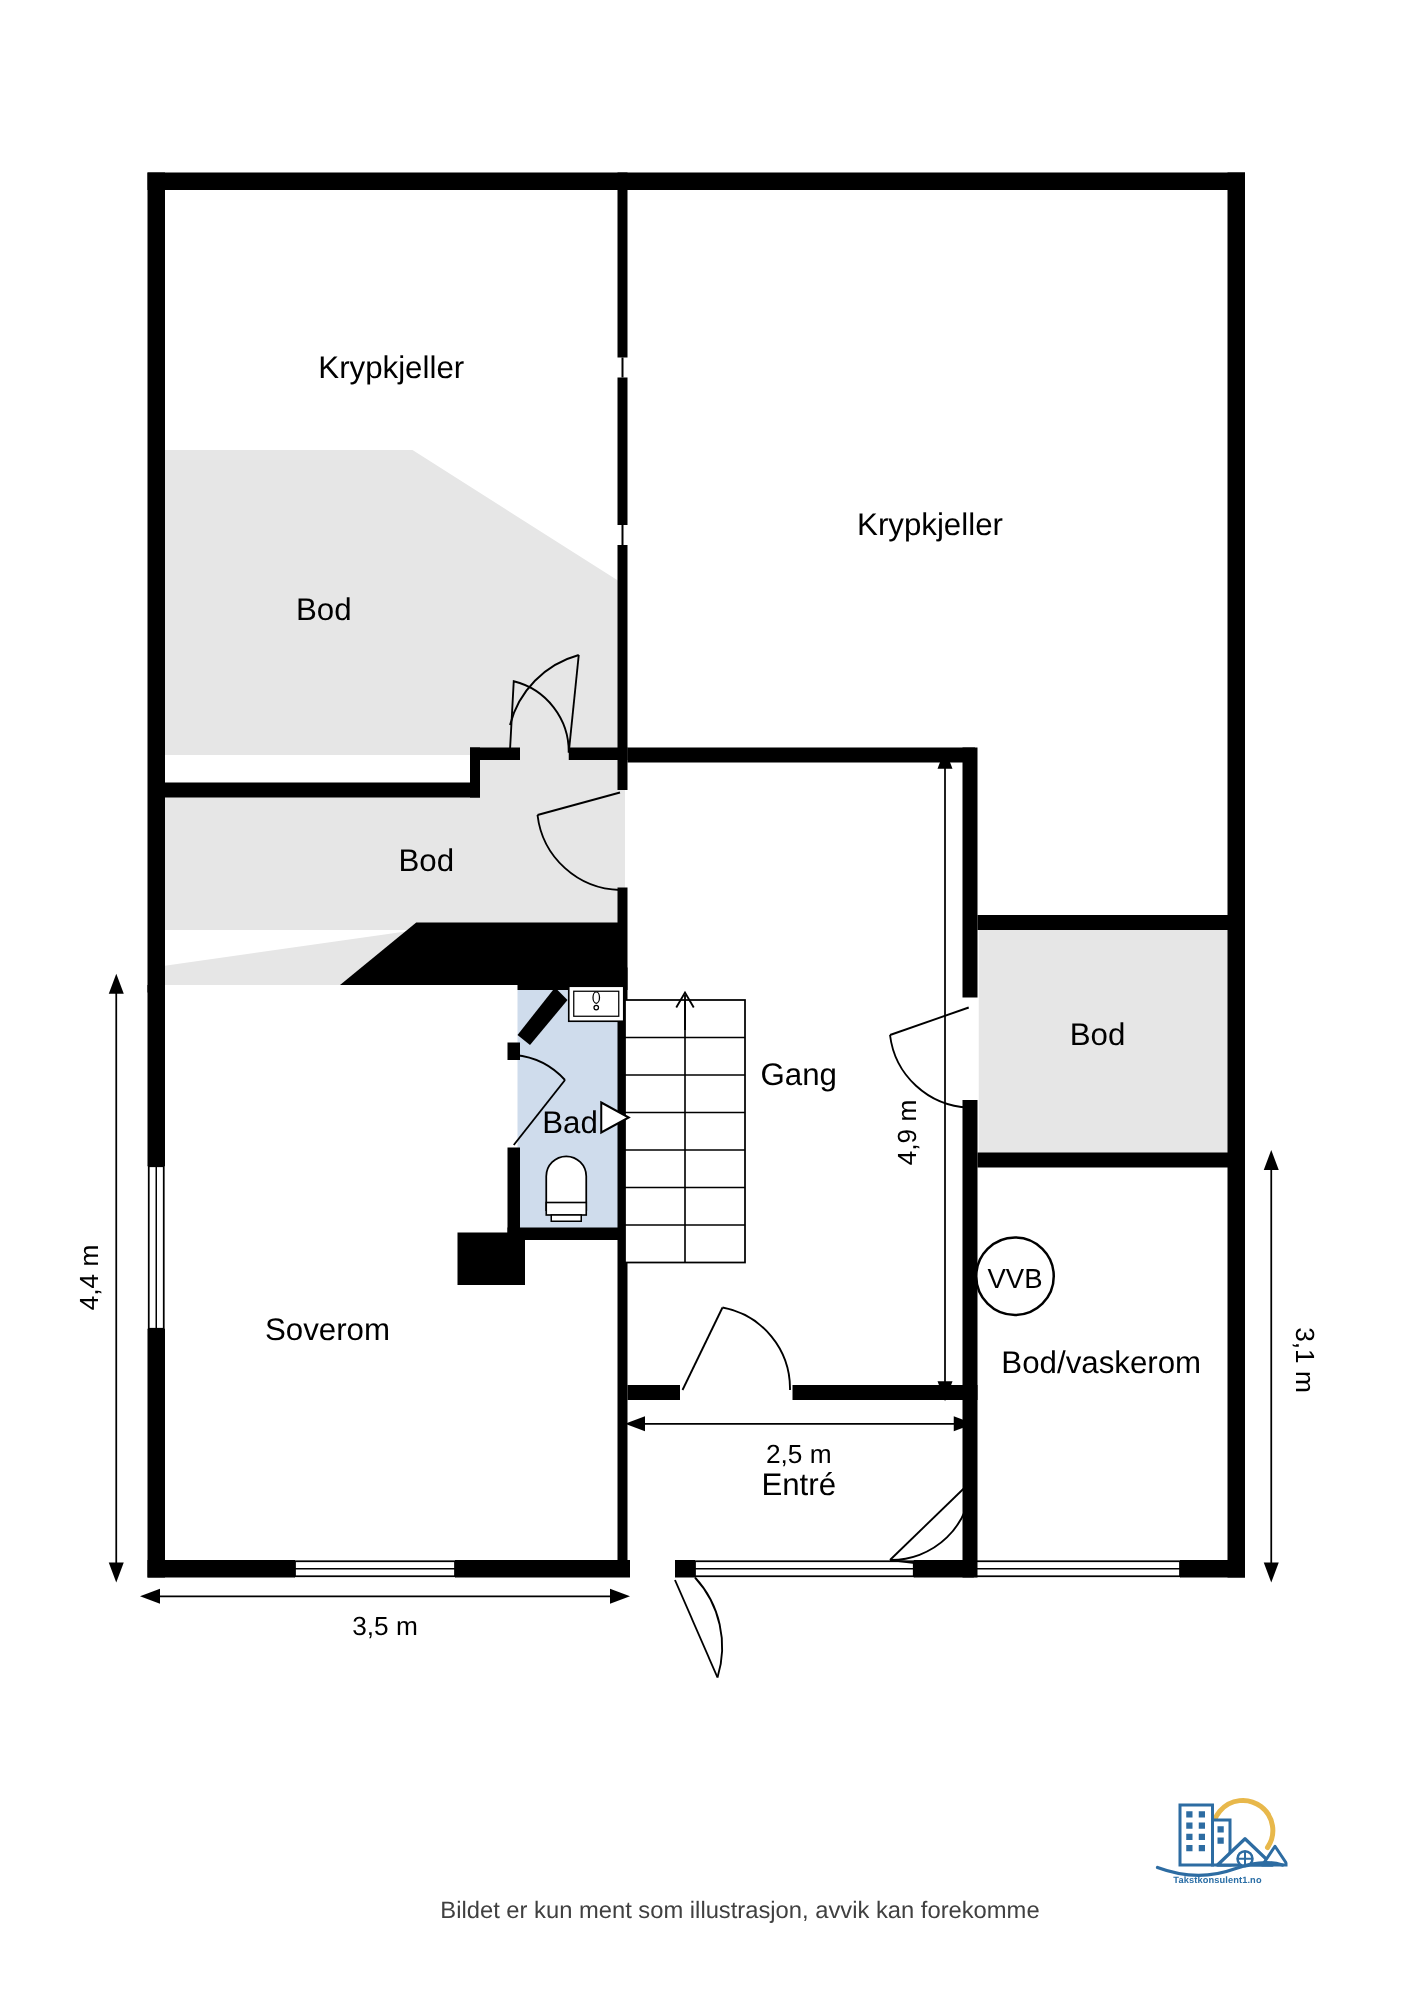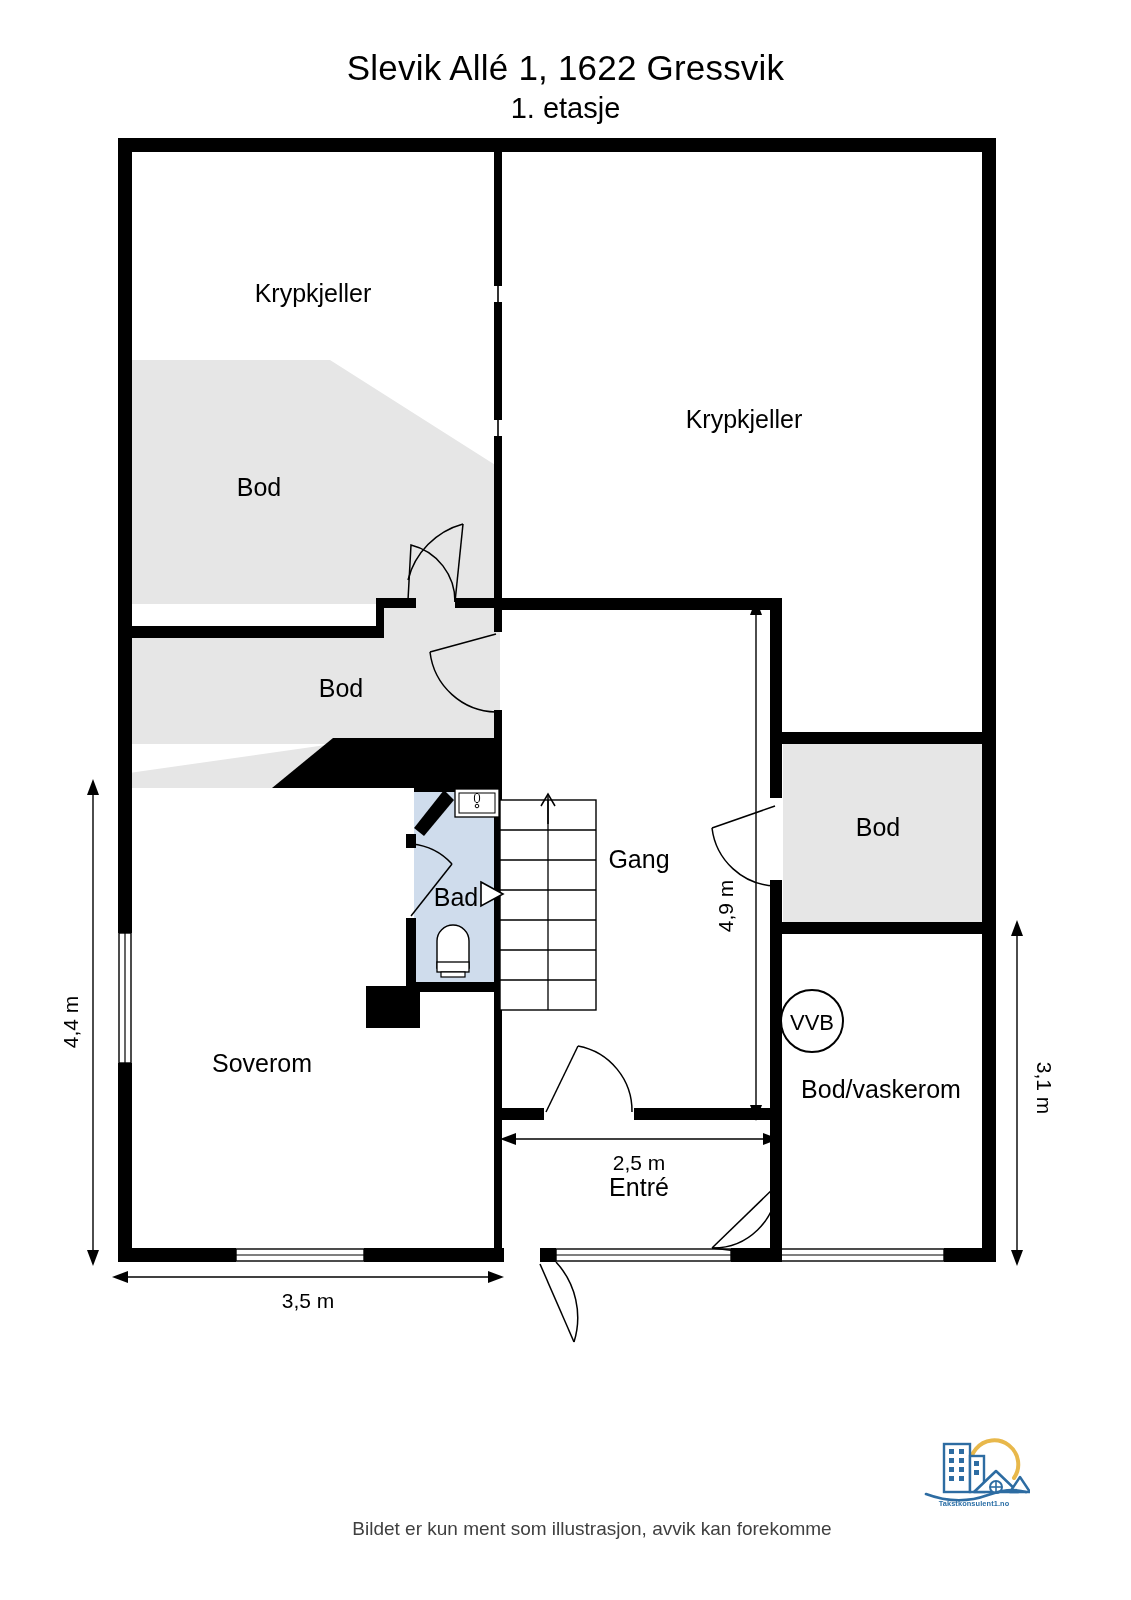--- a/index.html
+++ b/index.html
@@ -91,24 +91,20 @@
     fill: #2a6ea6;
     font-weight: bold;
     letter-spacing: 0.1px;
   }
 </style>
 </head>
 <body>
 
 <div class="page">
 
-  <div class="title-block">
-    <div class="title-main">Slevik Allé 1, 1622 Gressvik</div>
-    <div class="title-sub">1. etasje</div>
-  </div>
 
   <div class="plan-wrap">
   <svg class="plan" width="1131" height="1450" viewBox="0 0 1131 1450" xmlns="http://www.w3.org/2000/svg">
 
     <polygon points="122,360 330,360 500,468 500,632 383,632 383,604 122,604" fill="#e6e6e6"></polygon>
 
     <polygon points="122,632 383,632 383,604 500,604 500,744 333,744 122,744" fill="#e6e6e6"></polygon>
 
     <polygon points="333,744 500,744 500,788 414,788 122,788 122,774" fill="#e6e6e6"></polygon>
     <polygon points="333,738 500,738 500,788 414,788 272,788" fill="#000000"></polygon>

